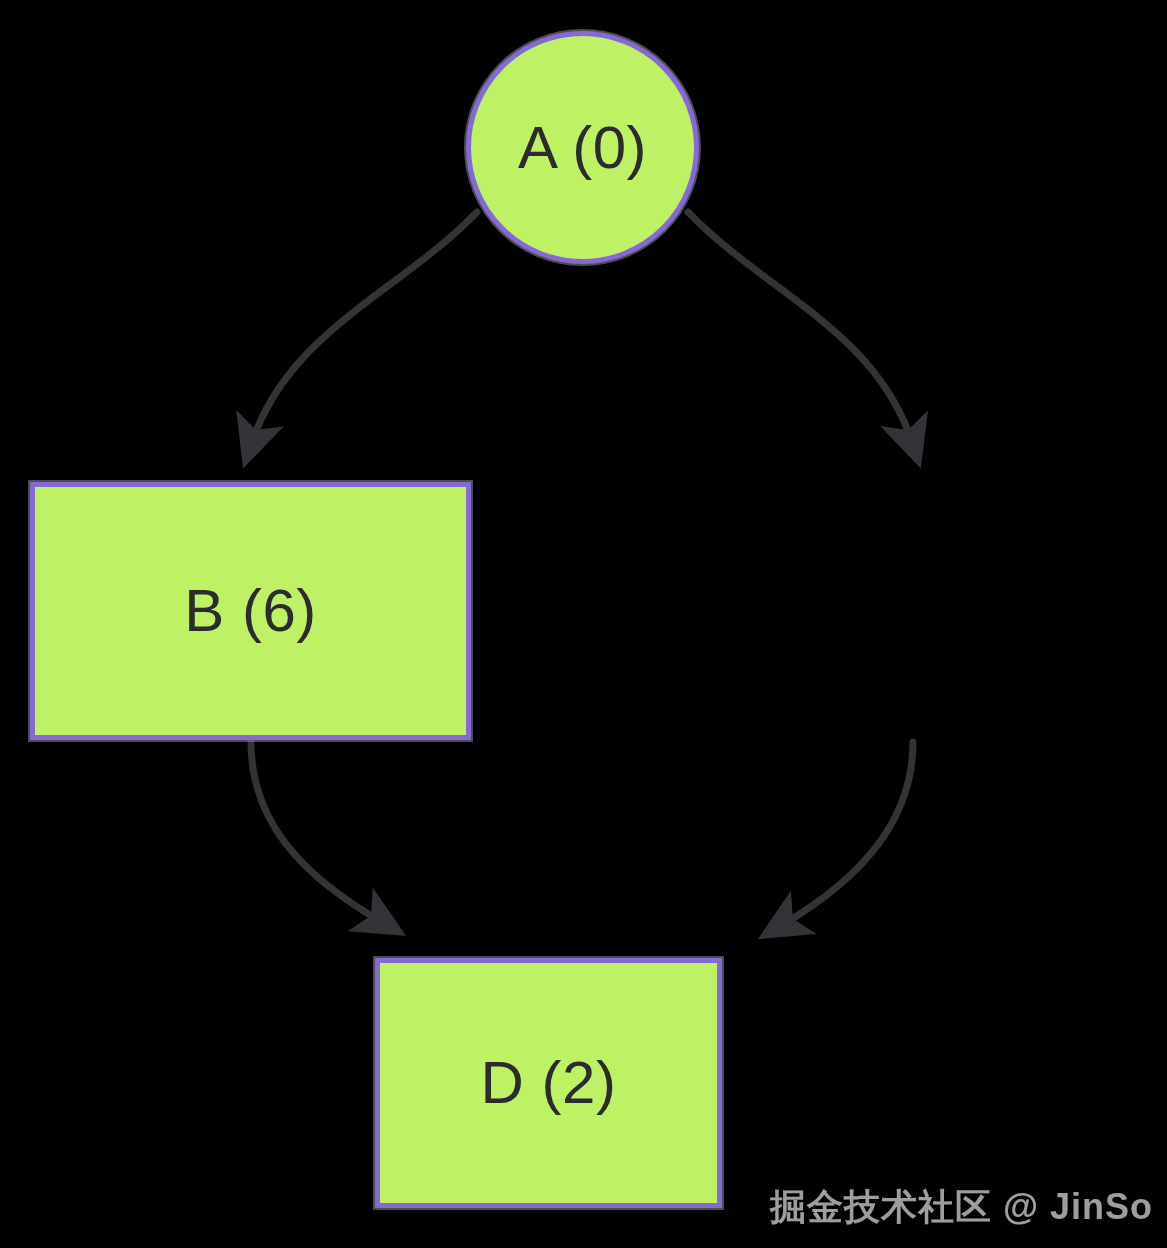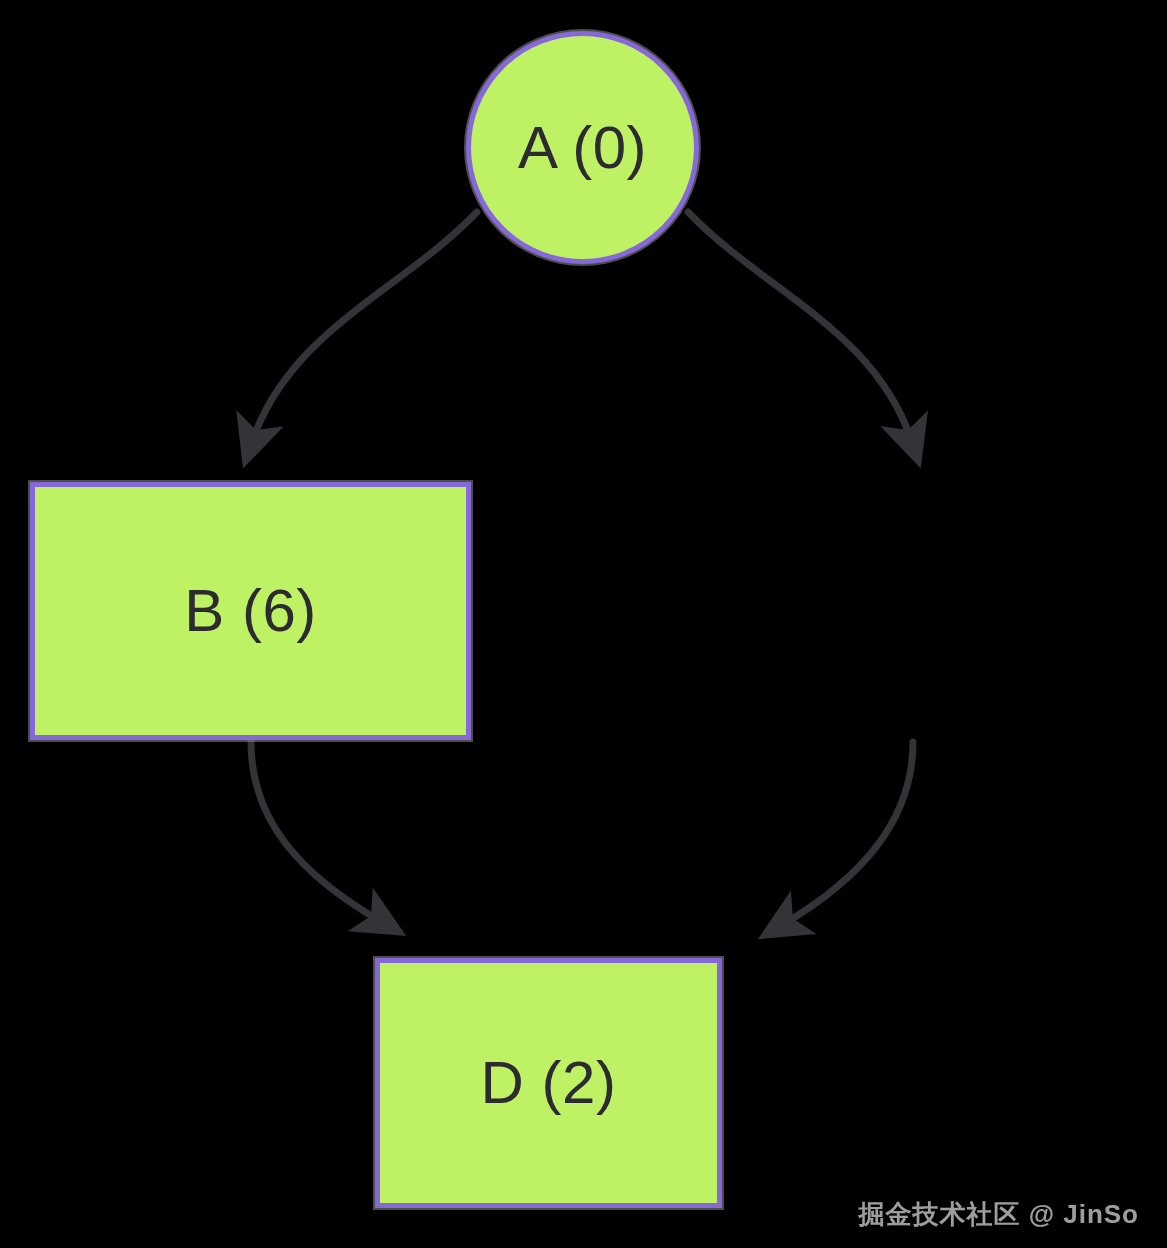--- a/index.html
+++ b/index.html
@@ -65,24 +65,24 @@
   }
   #node-d {
     left: 365px;
     top: 958px;
     width: 347px;
     height: 250px;
     margin-left: 10px;
   }
   #watermark {
     position: absolute;
-    right: 28px;
+    right: 14px;
     bottom: 16px;
     color: rgba(255,255,255,0.62);
-    font-size: 26px;
+    font-size: 36px;
     font-weight: 700;
     letter-spacing: 1px;
     white-space: nowrap;
     user-select: none;
     z-index: 3;
     text-align: right;
   }
 </style>
 </head>
 <body>

